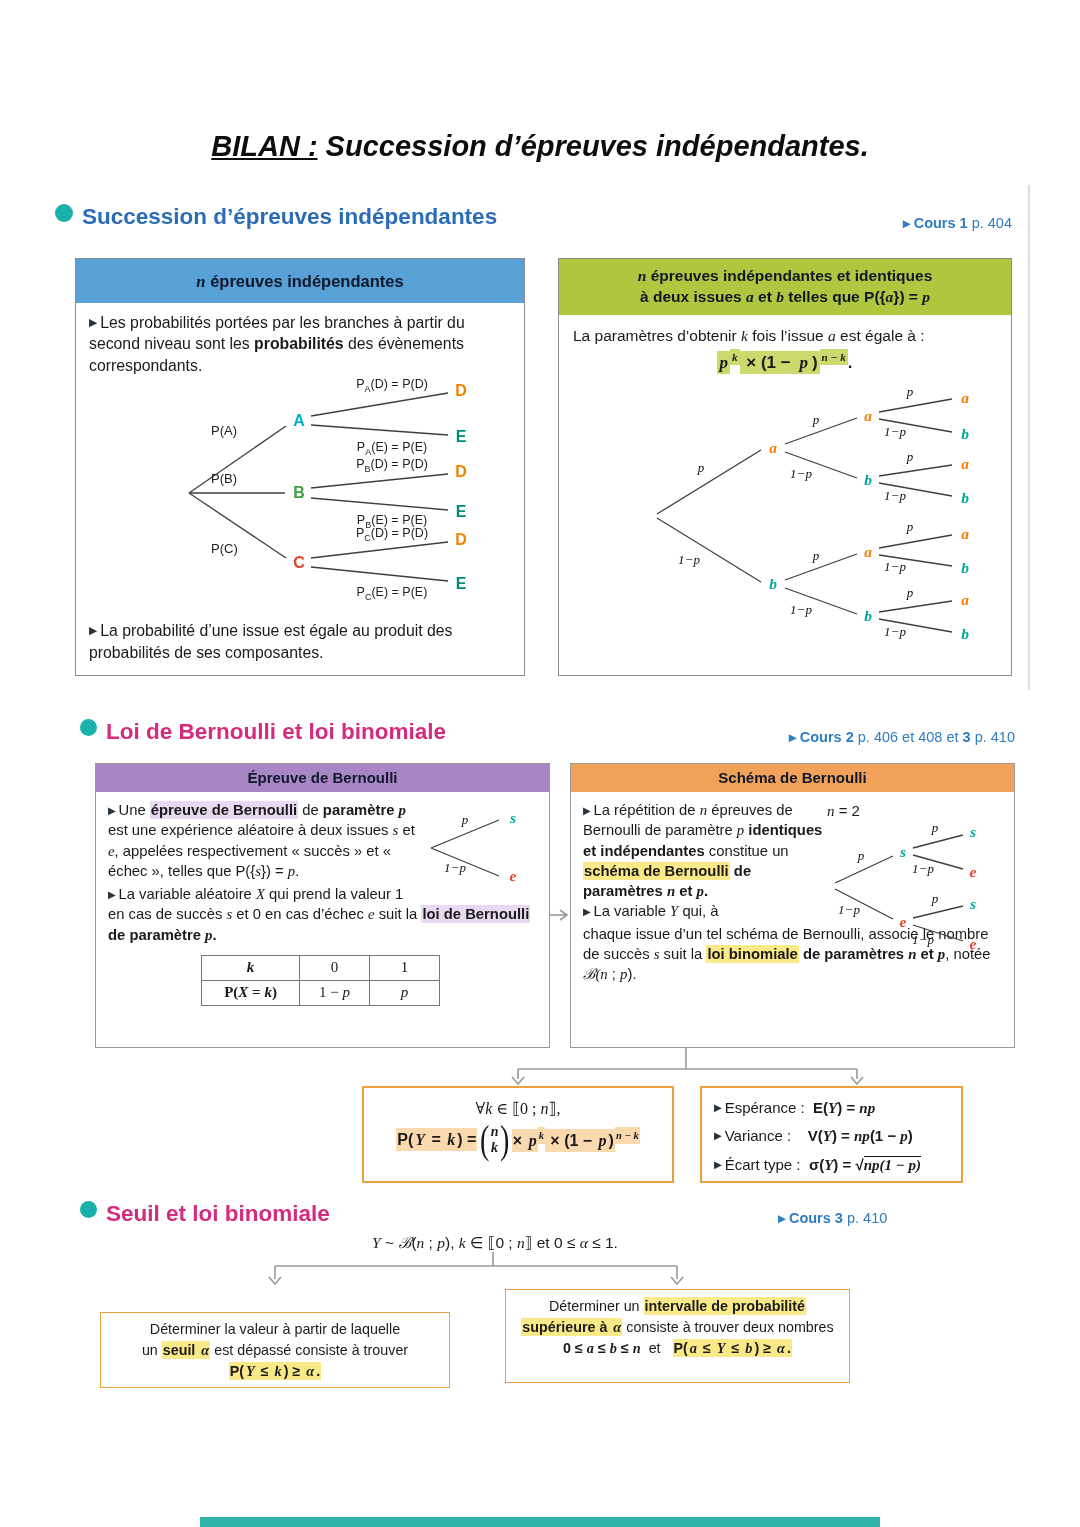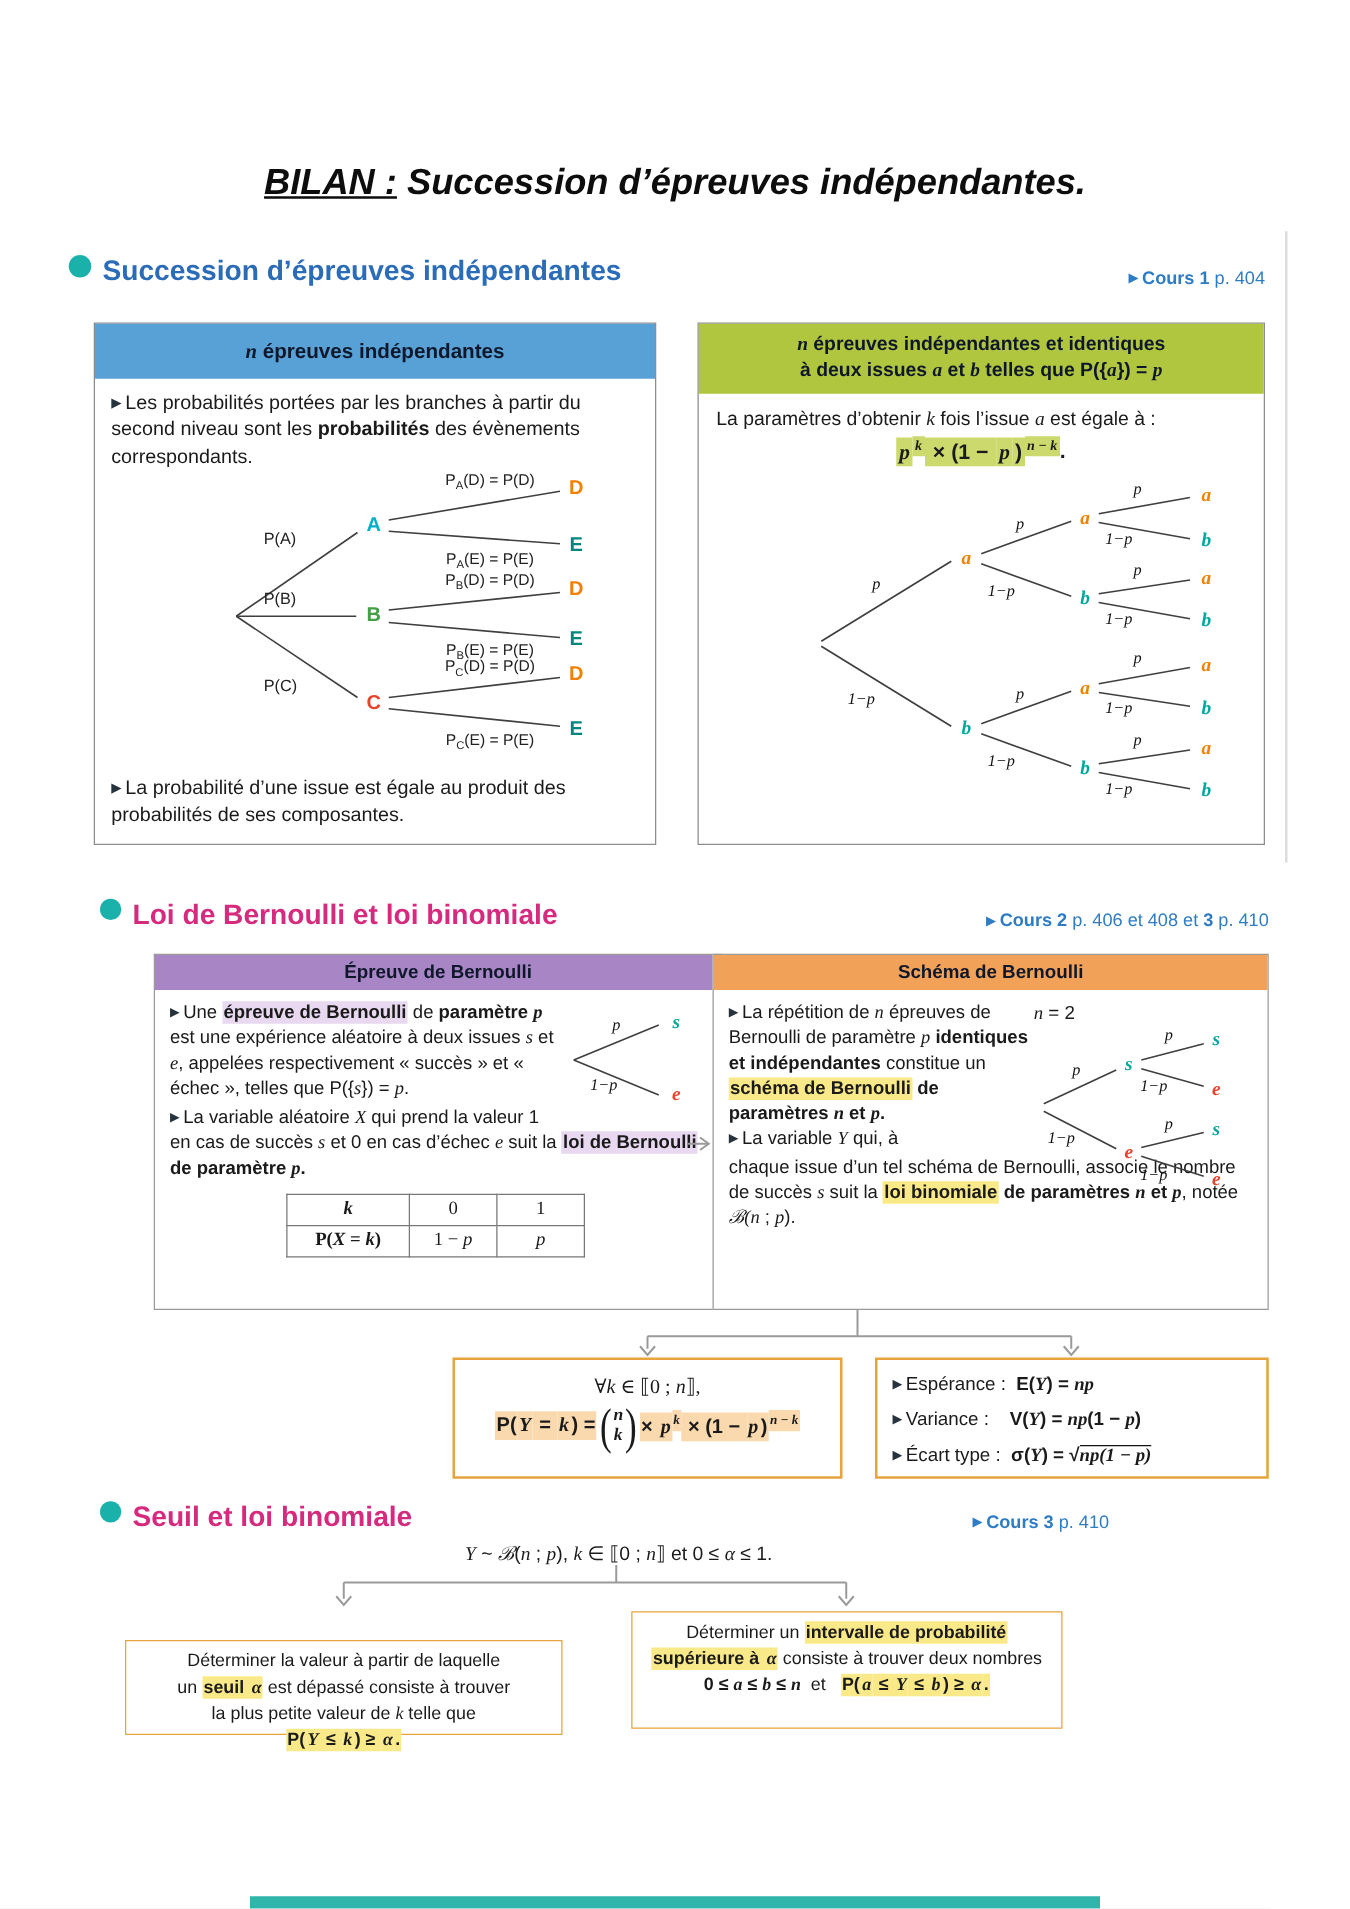--- a/index.html
+++ b/index.html
@@ -184,21 +184,21 @@
       </div>
     </div>
   </div>
 
   <div class="sec-head" style="left:80px;top:719px">
     <span class="dot" style="width:17px;height:17px"></span>
     <span class="sec-title c-pink">Loi de Bernoulli et loi binomiale</span>
   </div>
   <div class="cours" style="top:729px;right:65px"><span class="crs-mark">▶ </span><span class="b">Cours 2</span><span> p. 406 et 408 et </span><span class="b">3</span><span> p. 410</span></div>
 
-  <div class="box" style="left:123px;top:763px;width:455px;height:285px;border-color:#9a9a9a">
+  <div class="box" style="left:95px;top:763px;width:455px;height:285px;border-color:#9a9a9a">
     <div class="box-head" style="background:#a886c6;height:28px;line-height:28px;font-size:15px">Épreuve de Bernoulli</div>
     <div class="box-body" style="padding:8px 12px 0">
       <div class="tree" style="float:right;width:112px;height:86px;margin:6px 2px 4px 8px">
         <svg class="tlines" width="112" height="86">
           <line x1="8" y1="42" x2="76" y2="14"></line>
           <line x1="8" y1="42" x2="76" y2="70"></line>
         </svg>
         <span class="tlab m" style="left:42px;top:14px">p</span>
         <span class="tlab m" style="left:32px;top:62px">1−p</span>
         <span class="tletter serif-letter cs" style="left:90px;top:12px">s</span>
@@ -268,38 +268,37 @@
           <span class="nk">
             <span class="mb">n</span>
             <span class="mb">k</span>
           </span>
           <span class="paren">)</span>
         </span>
       <span><span class="b ho"> × </span><span class="mb ho">p</span><span class="mb sup ho">k</span><span class="b ho"> × (1 − </span><span class="mb ho">p</span><span class="b ho">)</span><span class="mb sup ho">n − k</span></span>
     </div>
   </div>
 
-  <div class="fbox" style="left:700px;top:1086px;width:315px;height:97px;padding-top:6px">
+  <div class="fbox" style="left:700px;top:1086px;width:263px;height:97px;padding-top:6px">
     <div class="stats-line"><span class="blt">▶ </span><span>Espérance :&nbsp; </span><span class="b">E(</span><span class="mb">Y</span><span class="b">) = </span><span class="mb">np</span></div>
     <div class="stats-line"><span class="blt">▶ </span><span>Variance :&nbsp;&nbsp;&nbsp; </span><span class="b">V(</span><span class="mb">Y</span><span class="b">) = </span><span class="mb">np</span><span class="b">(1 − </span><span class="mb">p</span><span class="b">)</span></div>
     <div class="stats-line"><span class="blt">▶ </span><span>Écart type :&nbsp; </span><span class="b">σ(</span><span class="mb">Y</span><span class="b">) = </span><span class="b">√</span><span class="mb rad">np(1 − p)</span></div>
   </div>
 
   <div class="sec-head" style="left:80px;top:1201px">
     <span class="dot" style="width:17px;height:17px"></span>
     <span class="sec-title c-pink">Seuil et loi binomiale</span>
   </div>
   <div class="cours" style="top:1210px;left:778px"><span class="crs-mark">▶ </span><span class="b">Cours 3</span><span> p. 410</span></div>
 
   <div class="condition" style="left:280px;top:1231px;width:430px"><span class="m">Y</span><span> ~ </span><span class="m">ℬ</span><span>(</span><span class="m">n</span><span> ; </span><span class="m">p</span><span>), </span><span class="m">k</span><span> ∈ ⟦0 ; </span><span class="m">n</span><span>⟧ et 0 ≤ </span><span class="m">α</span><span> ≤ 1.</span></div>
 
   <div class="obox" style="left:100px;top:1312px;width:350px;height:76px">
     <div><span>Déterminer la valeur à partir de laquelle</span></div>
     <div><span>un </span><span class="b hy">seuil </span><span class="mb hy">α</span><span> est dépassé consiste à trouver</span></div>
-    <div><span>la plus petite valeur de </span><span class="m">k</span><span> telle que</span></div>
     <div><span class="b hy">P(</span><span class="mb hy">Y</span><span class="b hy"> ≤ </span><span class="mb hy">k</span><span class="b hy">) ≥ </span><span class="mb hy">α</span><span class="b hy">.</span></div>
   </div>
 
   <div class="obox" style="left:505px;top:1289px;width:345px;height:94px">
     <div><span>Déterminer un </span><span class="b hy">intervalle de probabilité</span></div>
     <div><span class="b hy">supérieure à </span><span class="mb hy">α</span><span> consiste à trouver deux nombres</span></div>
     <div><span class="b">0 ≤ </span><span class="mb">a</span><span class="b"> ≤ </span><span class="mb">b</span><span class="b"> ≤ </span><span class="mb">n</span><span>&nbsp;&nbsp;et&nbsp;&nbsp; </span><span class="b hy">P(</span><span class="mb hy">a</span><span class="b hy"> ≤ </span><span class="mb hy">Y</span><span class="b hy"> ≤ </span><span class="mb hy">b</span><span class="b hy">) ≥ </span><span class="mb hy">α</span><span class="b hy">.</span></div>
   </div>
 
   <svg class="overlay" width="1080" height="1527">

